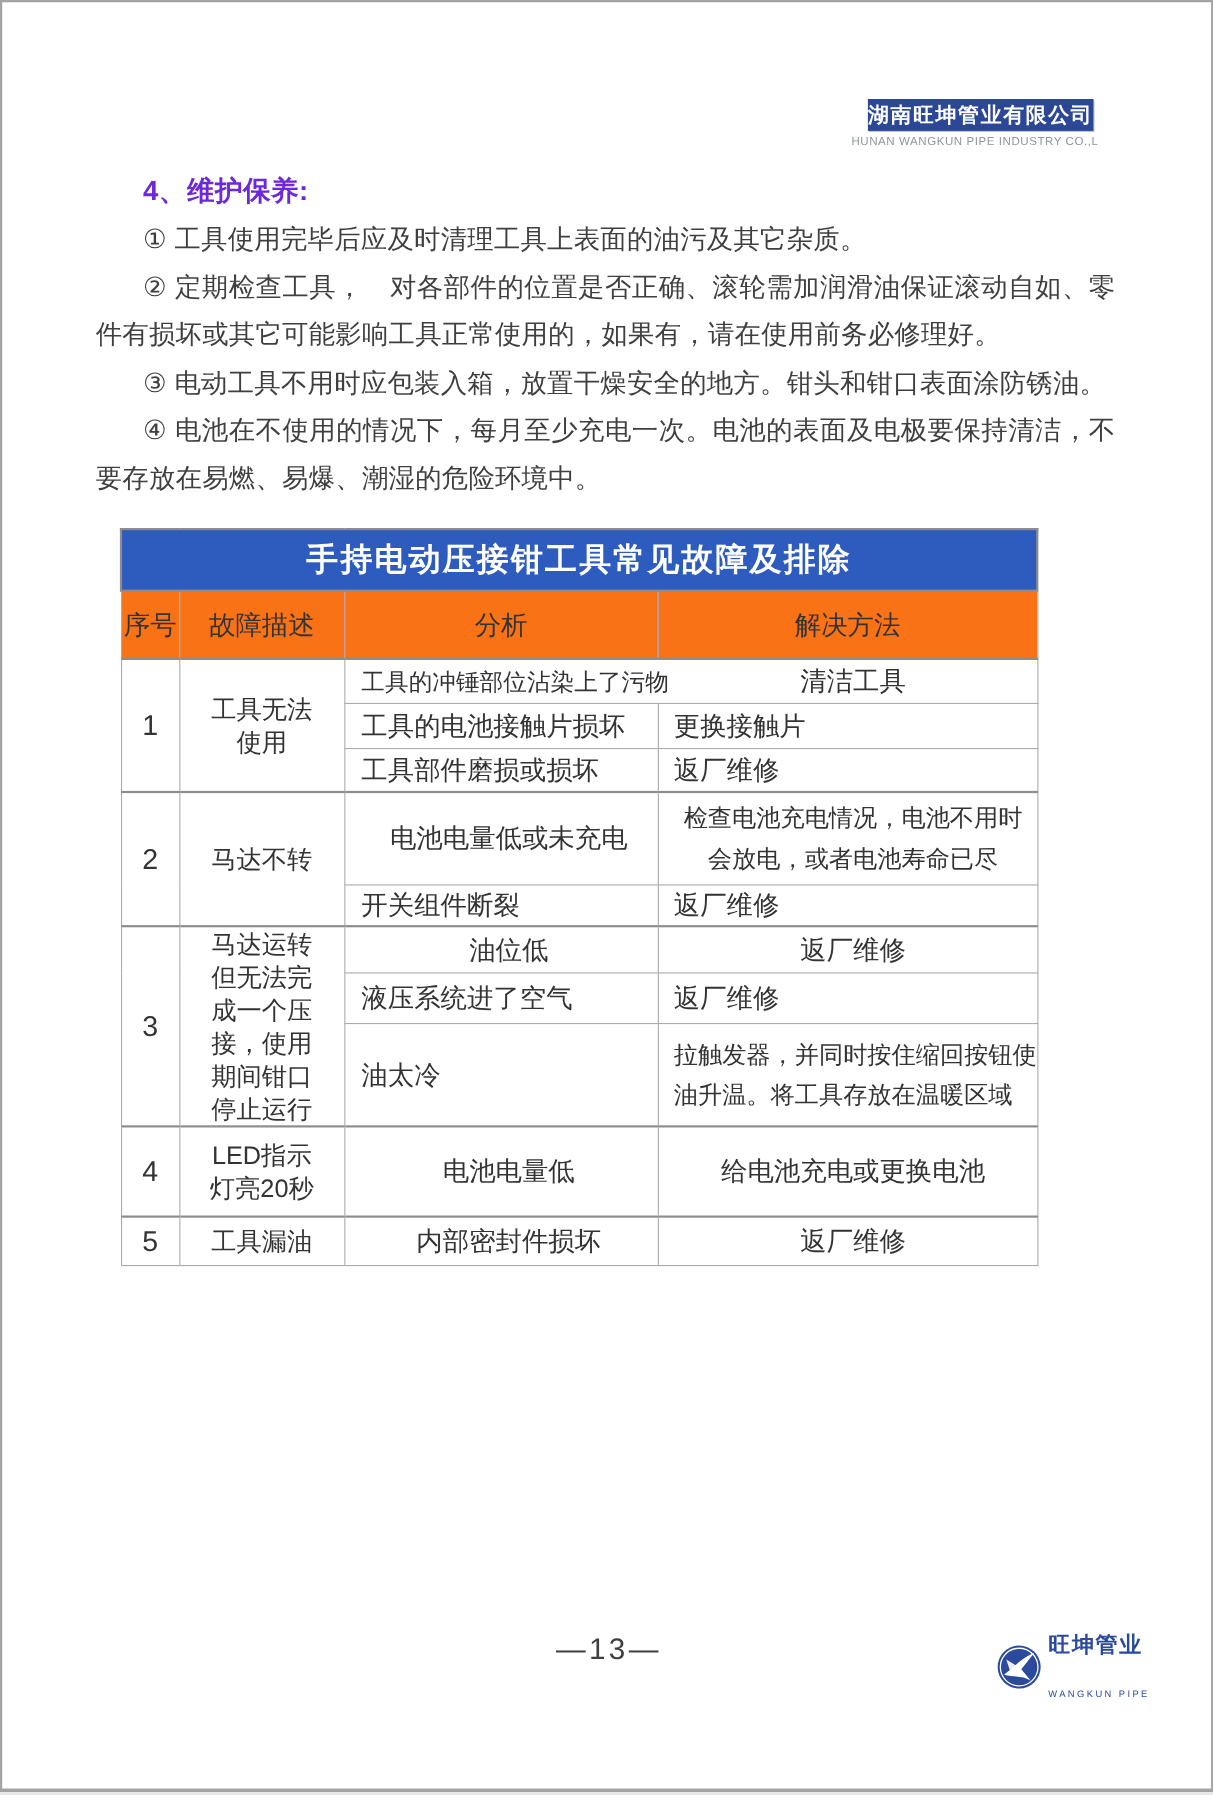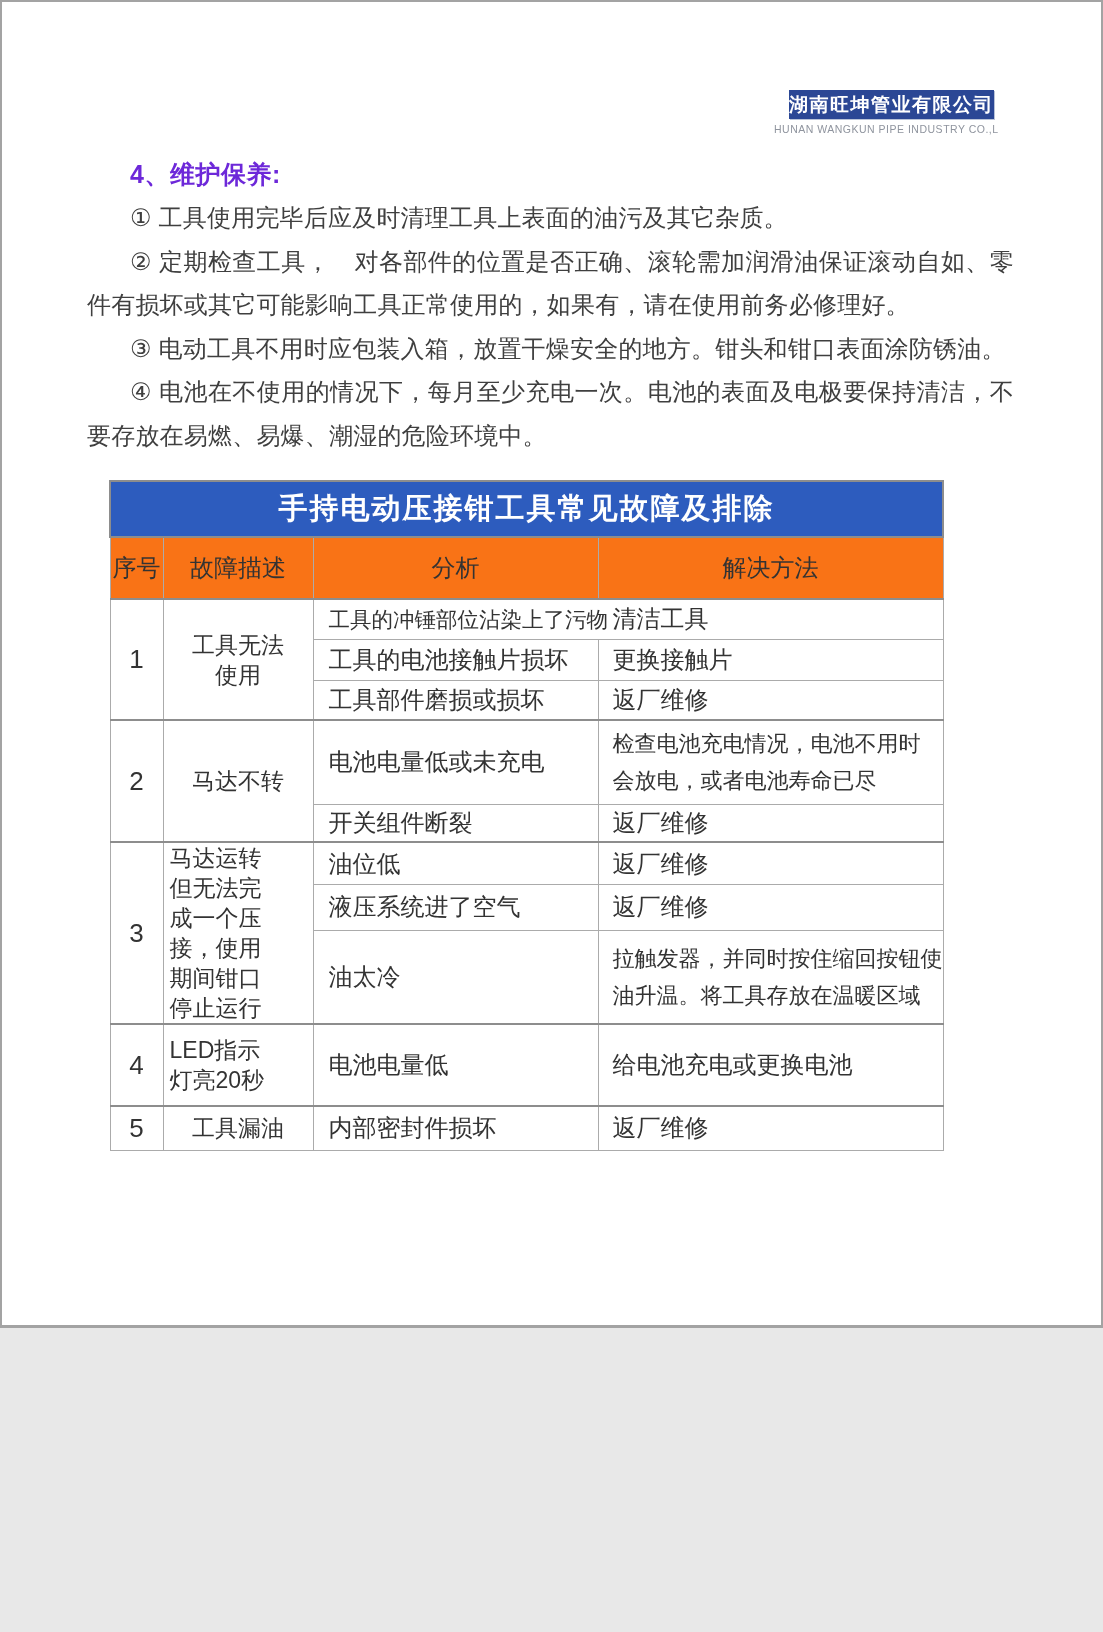--- a/index.html
+++ b/index.html
@@ -1,17 +1,17 @@
 <!DOCTYPE html>
 <html><head>
 <meta charset="utf-8">
 <style>
   html,body { margin:0; padding:0; background:#e8e8e8; }
   .page {
-    position:relative; width:1103px; height:1328px; margin:0 auto;
+    position:relative; width:1103px; height:1629px; margin:0 auto;
     background:#ffffff; box-sizing:border-box;
     border:2px solid #a3a3a3; border-bottom-width:3px;
     font-family:"Liberation Sans","DejaVu Sans",sans-serif;
     color:#3d3d3d; overflow:hidden;
   }
 
   
   .company-box {
     position:absolute; top:88px; left:787px; width:205px; height:29px;
     background:#2b4795; color:#ffffff;
@@ -39,36 +39,36 @@
     text-indent:43px; text-align:justify; letter-spacing:0.2px;
   }
 
   
   .fault-table {
     position:absolute; top:478px; left:107px; width:833px;
     border-collapse:collapse; table-layout:fixed;
     font-size:24px; color:#333333;
   }
   .fault-table td { border:1px solid #ababab; vertical-align:middle; }
-  .fault-table tr.major > td { border-top:2px solid #8d8d8d; }
+  .fault-table tr.major > td { border-top:2px solid #8d8d8d;text-align:center; }
   .fault-table td.t-title {
     height:52px; background:#2d5cbe; color:#ffffff; text-align:center;
     font-weight:bold; font-size:29px; letter-spacing:2px;
     border:2px solid #8d8d8d; border-bottom:none;
   }
   .fault-table tr.head-row td {
     height:58px; background:#f97316; text-align:center; font-size:24px;
     color:#333333; border-top:2px solid #8d8d8d; border-bottom:2px solid #8d8d8d;
   }
   .fault-table td.c-no { text-align:center; font-size:26px; }
   .fault-table td.c-fault {
     text-align:center; white-space:pre-line; line-height:30px; font-size:23px;
     padding:0 6px;
   }
-  .fault-table td.c-fault.fleft { text-align:left; }
+  .fault-table td.c-fault.fleft { text-align:center; }
   .fault-table td.c-a { padding-left:15px; }
   .fault-table td.c-s { padding-left:14px; padding-right:4px; }
   .fault-table td.pre { white-space:pre; font-size:22px; line-height:37px; }
   .fault-table td.oa {
     white-space:nowrap; font-size:21.5px; overflow:visible;
     border-right:1px solid transparent;
   }
   .fault-table td.os { border-left:1px solid transparent; }
   .fault-table tr.h40 { height:40px; } .fault-table tr.h41 { height:41px; }
   .fault-table tr.h38 { height:38px; } .fault-table tr.h37 { height:37px; }

